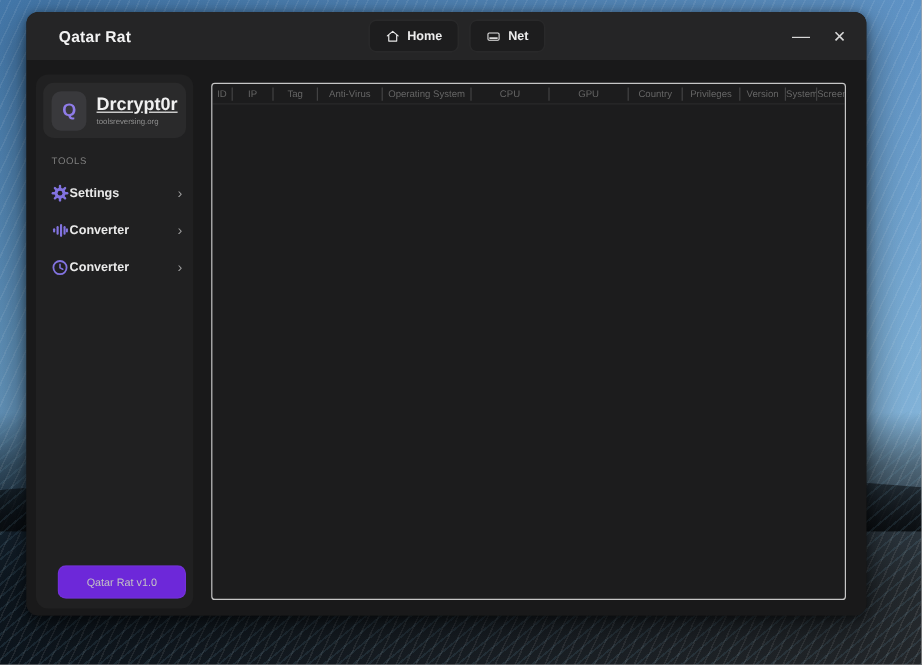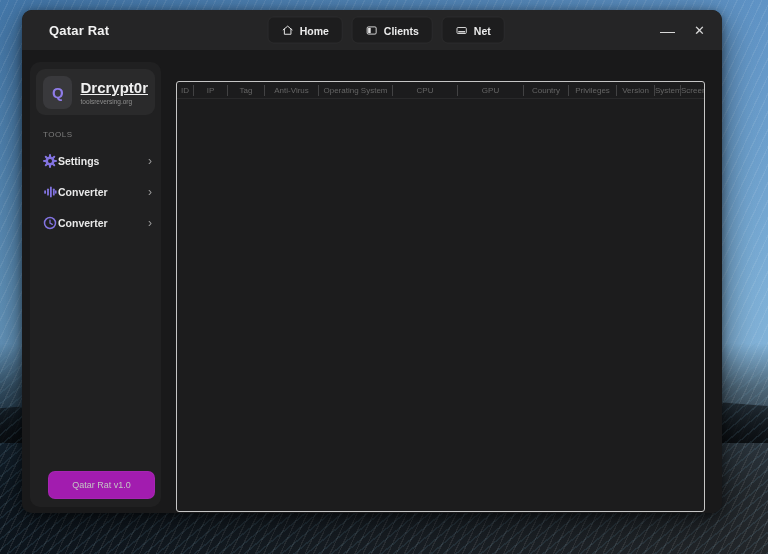--- a/index.html
+++ b/index.html
@@ -80,28 +80,28 @@
   .tools-label { margin:15px 0 6px 13px; font-size:8px; color:#7e7e7e; letter-spacing:.5px; }
   .side-item {
     height:31px; display:flex; align-items:center; gap:0; padding:0 9px 0 12px;
     cursor:default;
   }
   .side-item .label { font-size:10.5px; font-weight:600; color:#e9e9e9; }
   .side-item .chev { margin-left:auto; color:#9a9a9a; font-size:12px; line-height:1; }
   .side-icon { width:16px; height:16px; flex:0 0 16px; }
   .version-box {
     position:absolute; left:18px; right:6px; bottom:8px; height:28px;
-    background:#a21caf; border:1px solid rgba(255,255,255,0.045); border-radius:7px;
+    background:#6d28d9; border:1px solid rgba(255,255,255,0.045); border-radius:7px;
     display:flex; align-items:center; justify-content:center;
     font-size:9px; color:#c4c4c4;
   }
 
   
   .main-panel {
-    position:absolute; left:154px; top:31px; width:529px; height:431px;
+    position:absolute; left:154px; top:19px; width:529px; height:431px;
     background:#1c1c1d; border:1px solid #c6c6c6; border-radius:3px; overflow:hidden;
   }
   .thead {
     display:flex; align-items:center; height:17px;
     border-bottom:1px solid rgba(255,255,255,0.06);
   }
   .th {
     font-size:8px; color:#656565; text-align:center; white-space:nowrap; overflow:hidden;
     height:11px; line-height:11px; border-right:1px solid rgba(255,255,255,0.17);
     flex:0 0 auto;
@@ -123,29 +123,20 @@
     <div class="app-title">Qatar Rat</div>
 
     <div class="nav-center">
       <div class="nav-btn">
         <span>
           <svg width="12" height="12" viewBox="0 0 16 16">
               <path d="M2 7.2 L8 2.2 L14 7.2 M3.6 6 V13 H12.4 V6" stroke="#e8e8e8" stroke-width="1.3" fill="none" stroke-linecap="round" stroke-linejoin="round"></path>
             </svg>
         </span>
         <span>Home</span>
-      </div>
-      <div class="nav-btn">
-        <span>
-          <svg width="12" height="12" viewBox="0 0 16 16">
-              <rect x="2" y="3.2" width="12" height="9.6" rx="1.6" stroke="#e8e8e8" stroke-width="1.2" fill="none"></rect>
-              <rect x="3.3" y="4.5" width="3.4" height="7" fill="#e8e8e8"></rect>
-            </svg>
-        </span>
-        <span>Clients</span>
       </div>
       <div class="nav-btn">
         <span>
           <svg width="12" height="12" viewBox="0 0 16 16">
               <rect x="1.8" y="4" width="12.4" height="8" rx="1.4" stroke="#e8e8e8" stroke-width="1.2" fill="none"></rect>
               <rect x="3.4" y="8.8" width="9.2" height="1.8" fill="#e8e8e8"></rect>
             </svg>
         </span>
         <span>Net</span>
       </div>

